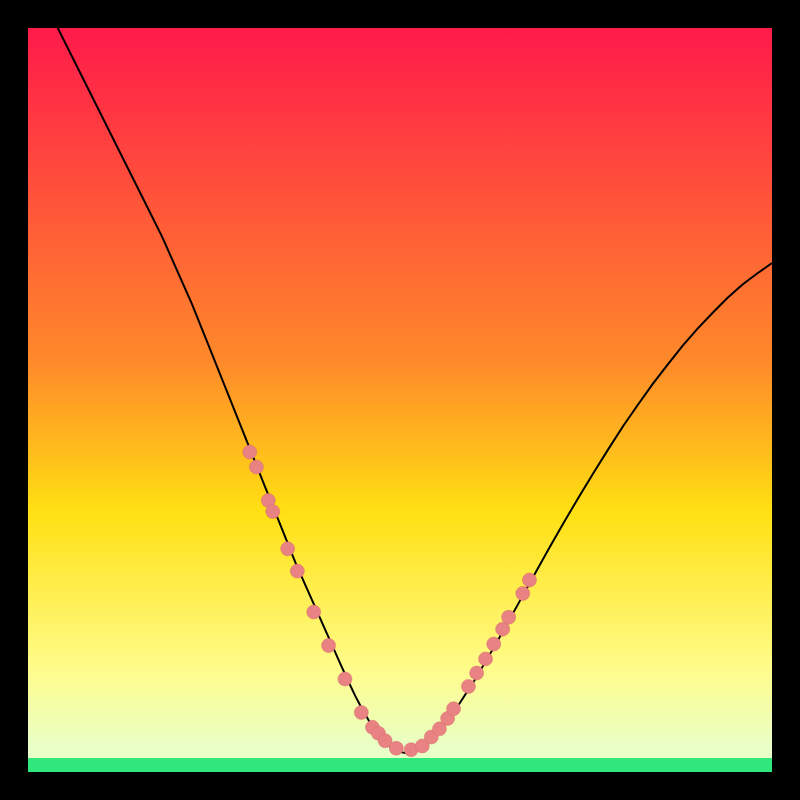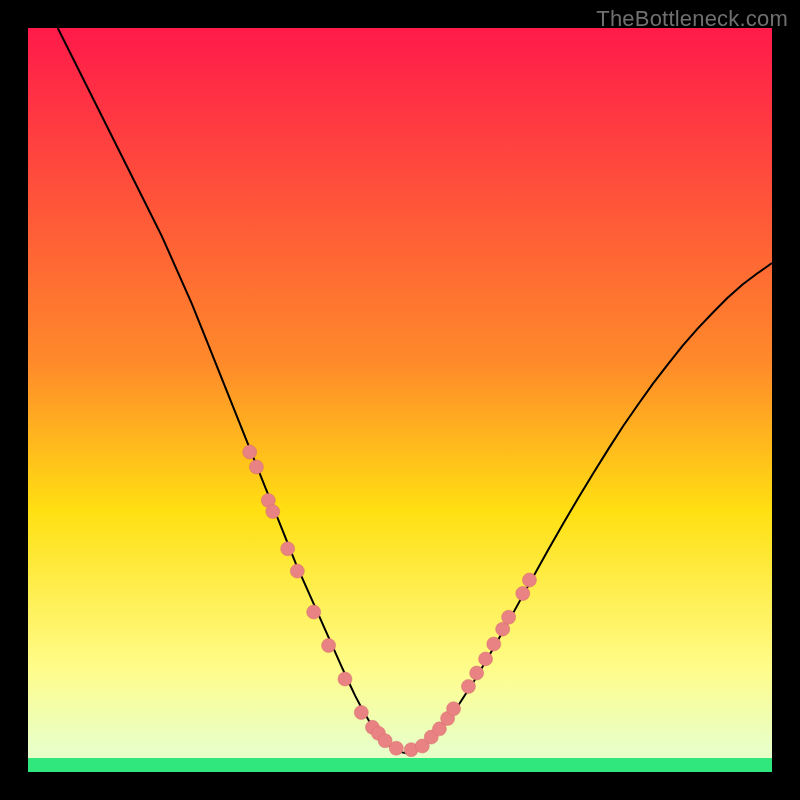--- a/index.html
+++ b/index.html
@@ -80,14 +80,13 @@
           <circle cx="448.63" cy="645.05" r="7" fill="#e98282" stroke="#d66f6f" stroke-width="0.5"></circle>
           <circle cx="457.56" cy="630.91" r="7" fill="#e98282" stroke="#d66f6f" stroke-width="0.5"></circle>
           <circle cx="465.74" cy="616.03" r="7" fill="#e98282" stroke="#d66f6f" stroke-width="0.5"></circle>
           <circle cx="474.67" cy="601.15" r="7" fill="#e98282" stroke="#d66f6f" stroke-width="0.5"></circle>
           <circle cx="480.62" cy="589.25" r="7" fill="#e98282" stroke="#d66f6f" stroke-width="0.5"></circle>
           <circle cx="494.76" cy="565.44" r="7" fill="#e98282" stroke="#d66f6f" stroke-width="0.5"></circle>
           <circle cx="501.46" cy="552.05" r="7" fill="#e98282" stroke="#d66f6f" stroke-width="0.5"></circle>
         </g>
     </svg>
   </div>
-  <div class="credit">TheBottleneck.com</div>
 </div>
 
 </body></html>

